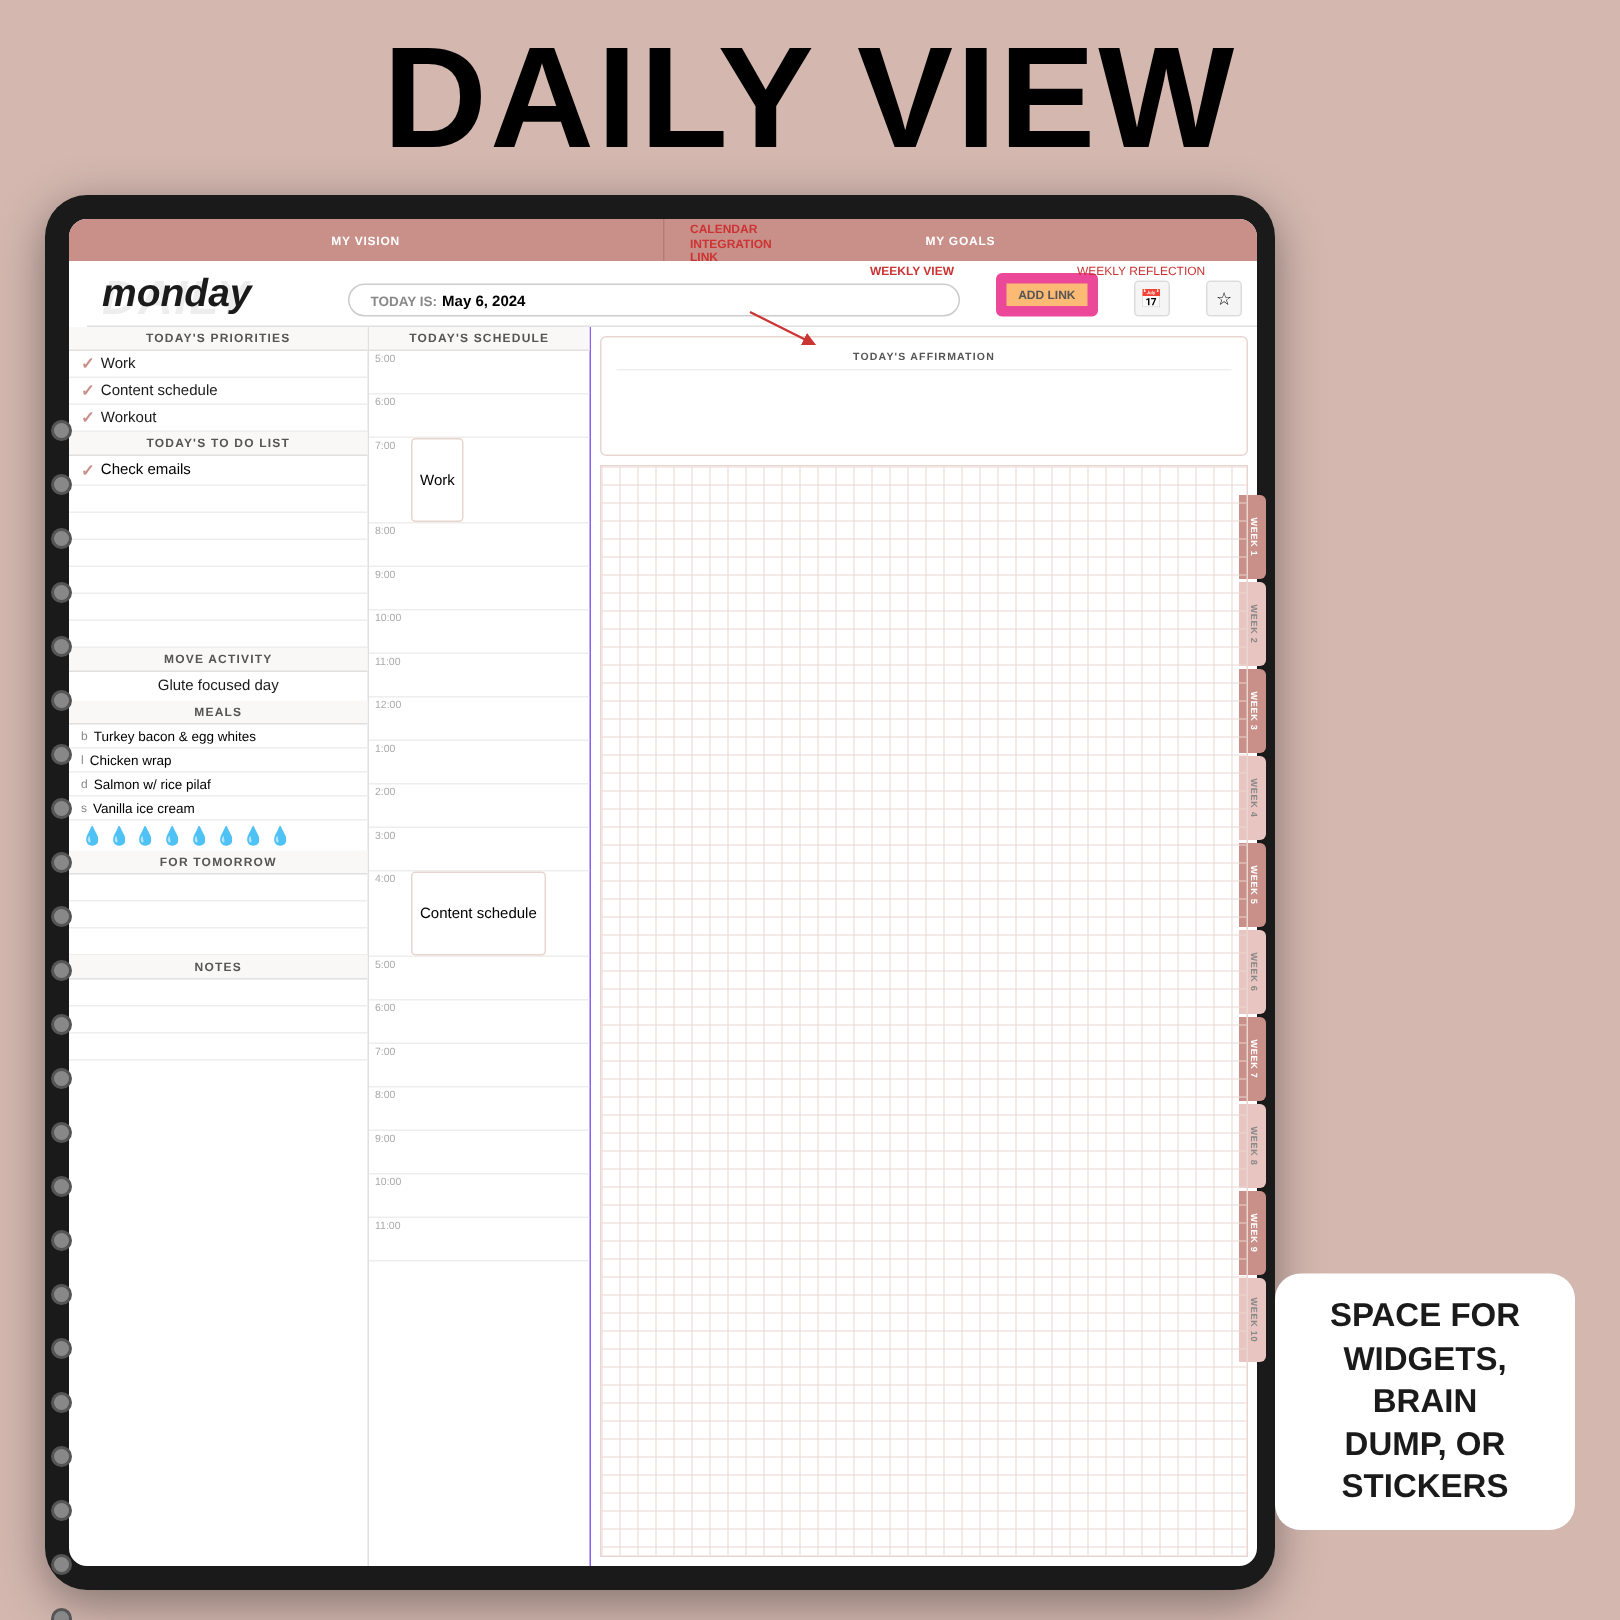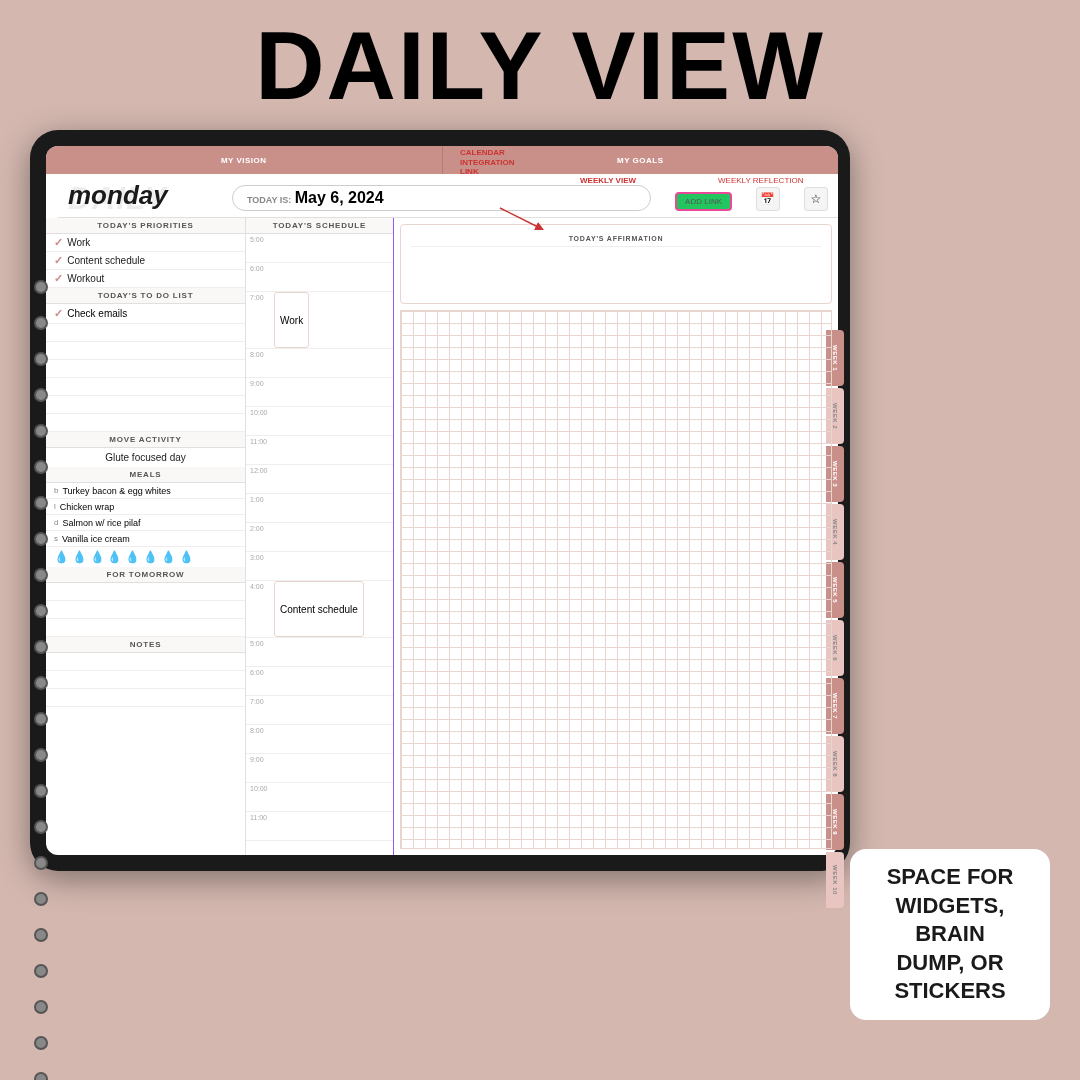--- a/index.html
+++ b/index.html
@@ -22,21 +22,21 @@
       padding-top: 18px;
       line-height: 1;
     }
 
     
     .tablet {
       position: absolute;
       top: 130px;
       left: 30px;
       width: 820px;
-      height: 741px;
+      height: 930px;
       background: #1a1a1a;
       border-radius: 28px;
       padding: 16px 12px 16px 16px;
       box-shadow: 0 8px 32px rgba(0,0,0,0.4);
     }
 
     .tablet-inner {
       width: 100%;
       height: 100%;
       background: #fff;
@@ -135,28 +135,28 @@
       letter-spacing: 1px;
     }
     .today-box {
       flex: 1;
       border: 1px solid #ccc;
       border-radius: 20px;
       padding: 3px 14px;
       font-size: 12px;
     }
     .today-label { color: #888; font-size: 9px; font-weight: 700; }
-    .today-date { font-size: 16px; font-weight: 600; }
+    .today-date { font-size: 10px; font-weight: 600; }
     .add-link-btn {
-      background: #22c55e;
-      border: 2px solid #ec4899;
+      background: #fdba74;
+      border: 7px solid #ec4899;
       border-radius: 4px;
       padding: 3px 8px;
       font-size: 8px;
-      font-weight: 400;
+      font-weight: 700;
       color: #555;
     }
     .icon-btn {
       width: 24px; height: 24px;
       background: #f5f5f5;
       border: 1px solid #ddd;
       border-radius: 3px;
       display: flex; align-items: center; justify-content: center;
       font-size: 12px;
     }
@@ -609,15 +609,15 @@
   <defs>
     <marker id="arrow" markerWidth="6" markerHeight="6" refX="3" refY="3" orient="auto">
       <path d="M0,0 L6,3 L0,6 Z" fill="#cc3333"></path>
     </marker>
   </defs>
 </svg>
 
 <div style="position:absolute; top:176px; left:580px; font-size:8px; font-weight:700; color:#cc3333;">WEEKLY VIEW</div>
 <div style="position:absolute; top:176px; left:718px; font-size:8px; font-weight:400; color:#cc3333;">WEEKLY REFLECTION</div>
 
-<div class="widget-space-label" style="white-space:pre-line;">SPACE FOR
+<div class="widget-space-label" style="white-space:pre-line;border-radius:17px;">SPACE FOR
 WIDGETS, BRAIN
 DUMP, OR STICKERS</div>
 
 </body></html>

